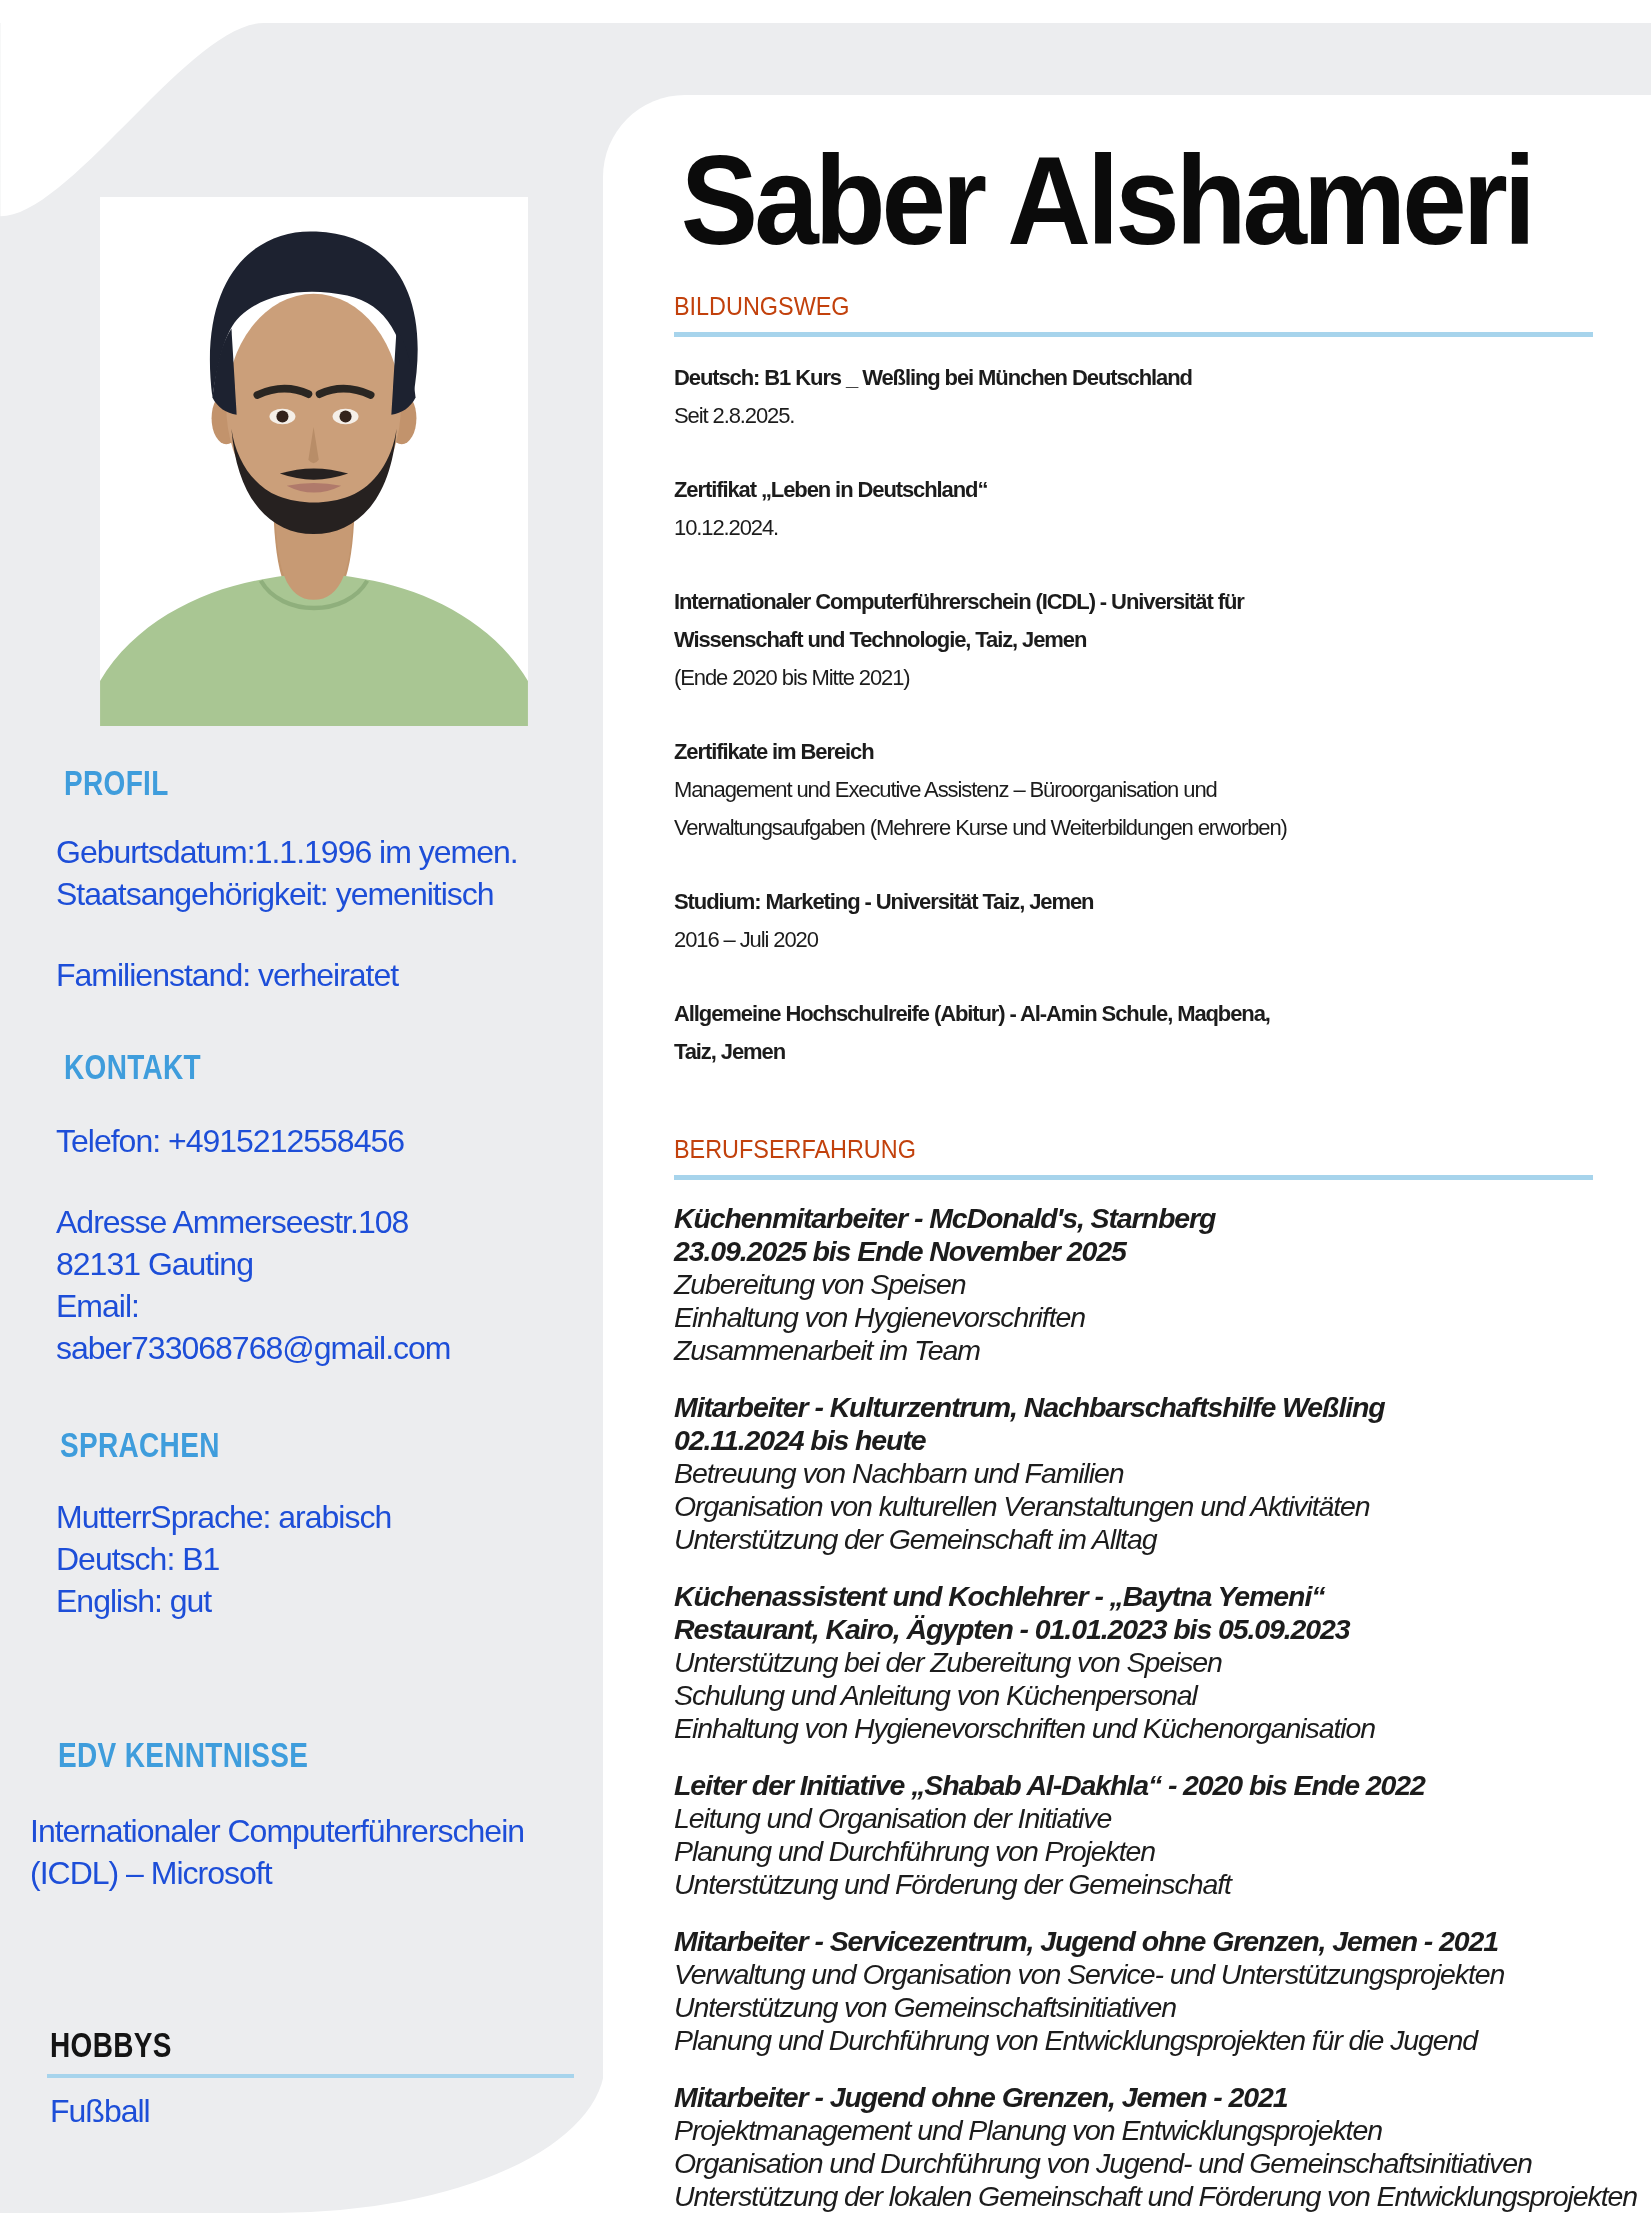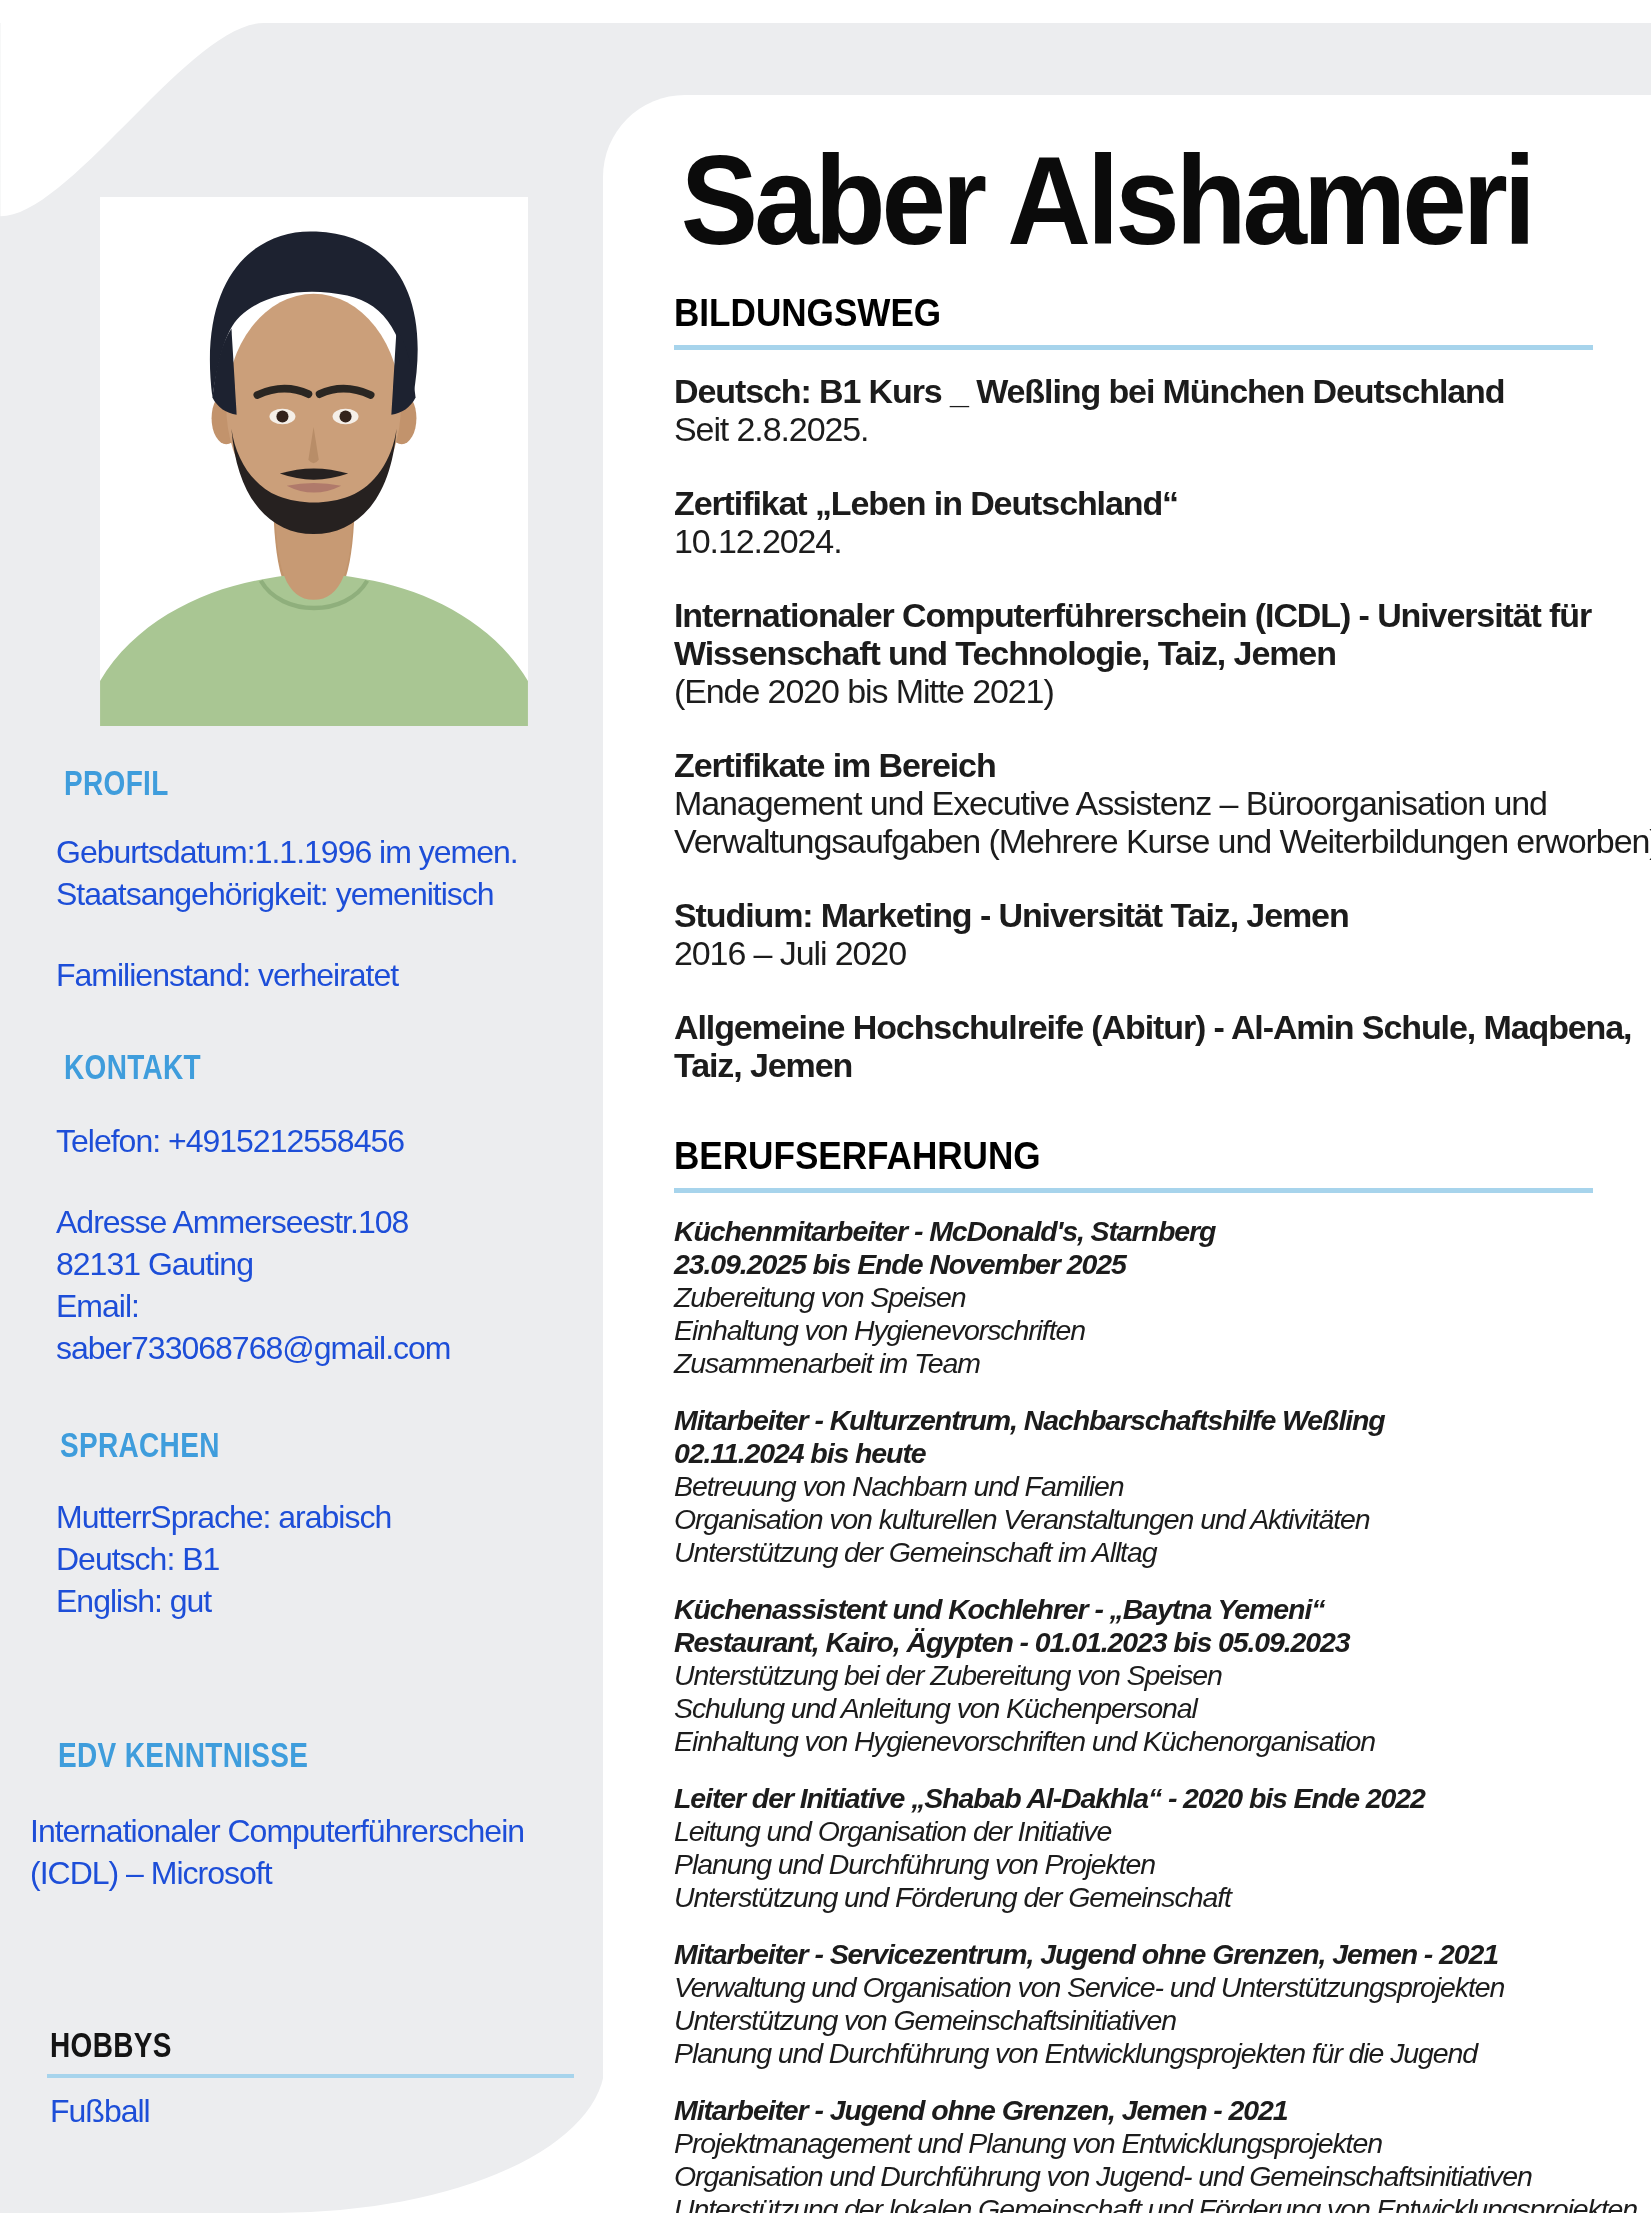--- a/index.html
+++ b/index.html
@@ -34,25 +34,25 @@
   .sec-hobbys{left:50px;top:2025px;}
   .sec-hobbys .side-head{color:#141414;margin-bottom:0;}
   .side-rule{width:527px;height:4.3px;background:#A7D4EC;margin:8.6px 0 12px -3.5px;}
   
   .name{position:absolute;left:605px;top:128px;width:1003px;text-align:center;
     font-size:126px;font-weight:bold;letter-spacing:-4.3px;color:#0b0b0b;
     transform:scaleX(.92);transform-origin:center;white-space:nowrap;}
   .main-sec{position:absolute;left:674px;width:919px;}
   .sec-bildung{top:291px;}
   .sec-beruf{top:1134px;}
-  .main-head{font-size:39px;font-weight:bold;color:#000000;white-space:nowrap;}
+  .main-head{font-size:26px;font-weight:normal;color:#c2410c;white-space:nowrap;}
   .main-head span{display:inline-block;transform:scaleX(.9);transform-origin:left center;}
   .main-rule{width:100%;height:4.3px;background:#A7D4EC;margin-top:10.4px;}
   .entries{margin-top:22.5px;}
-  .sec-bildung .line{font-size:34px;line-height:38px;letter-spacing:-1.1px;white-space:nowrap;color:#1c1c1c;}
+  .sec-bildung .line{font-size:22px;line-height:38px;letter-spacing:-1.1px;white-space:nowrap;color:#1c1c1c;}
   .sec-bildung .entry{margin-bottom:36px;}
   .sec-beruf .line{font-size:28.5px;line-height:33px;letter-spacing:-1.1px;white-space:nowrap;color:#1c1c1c;font-style:italic;}
   .sec-beruf .entry{margin-bottom:24px;}
   .b{font-weight:bold;letter-spacing:-1.4px;}
 </style>
 </head>
 <body>
 
 <div class="band-top"></div>
 <div class="sidebar-bg"></div>

